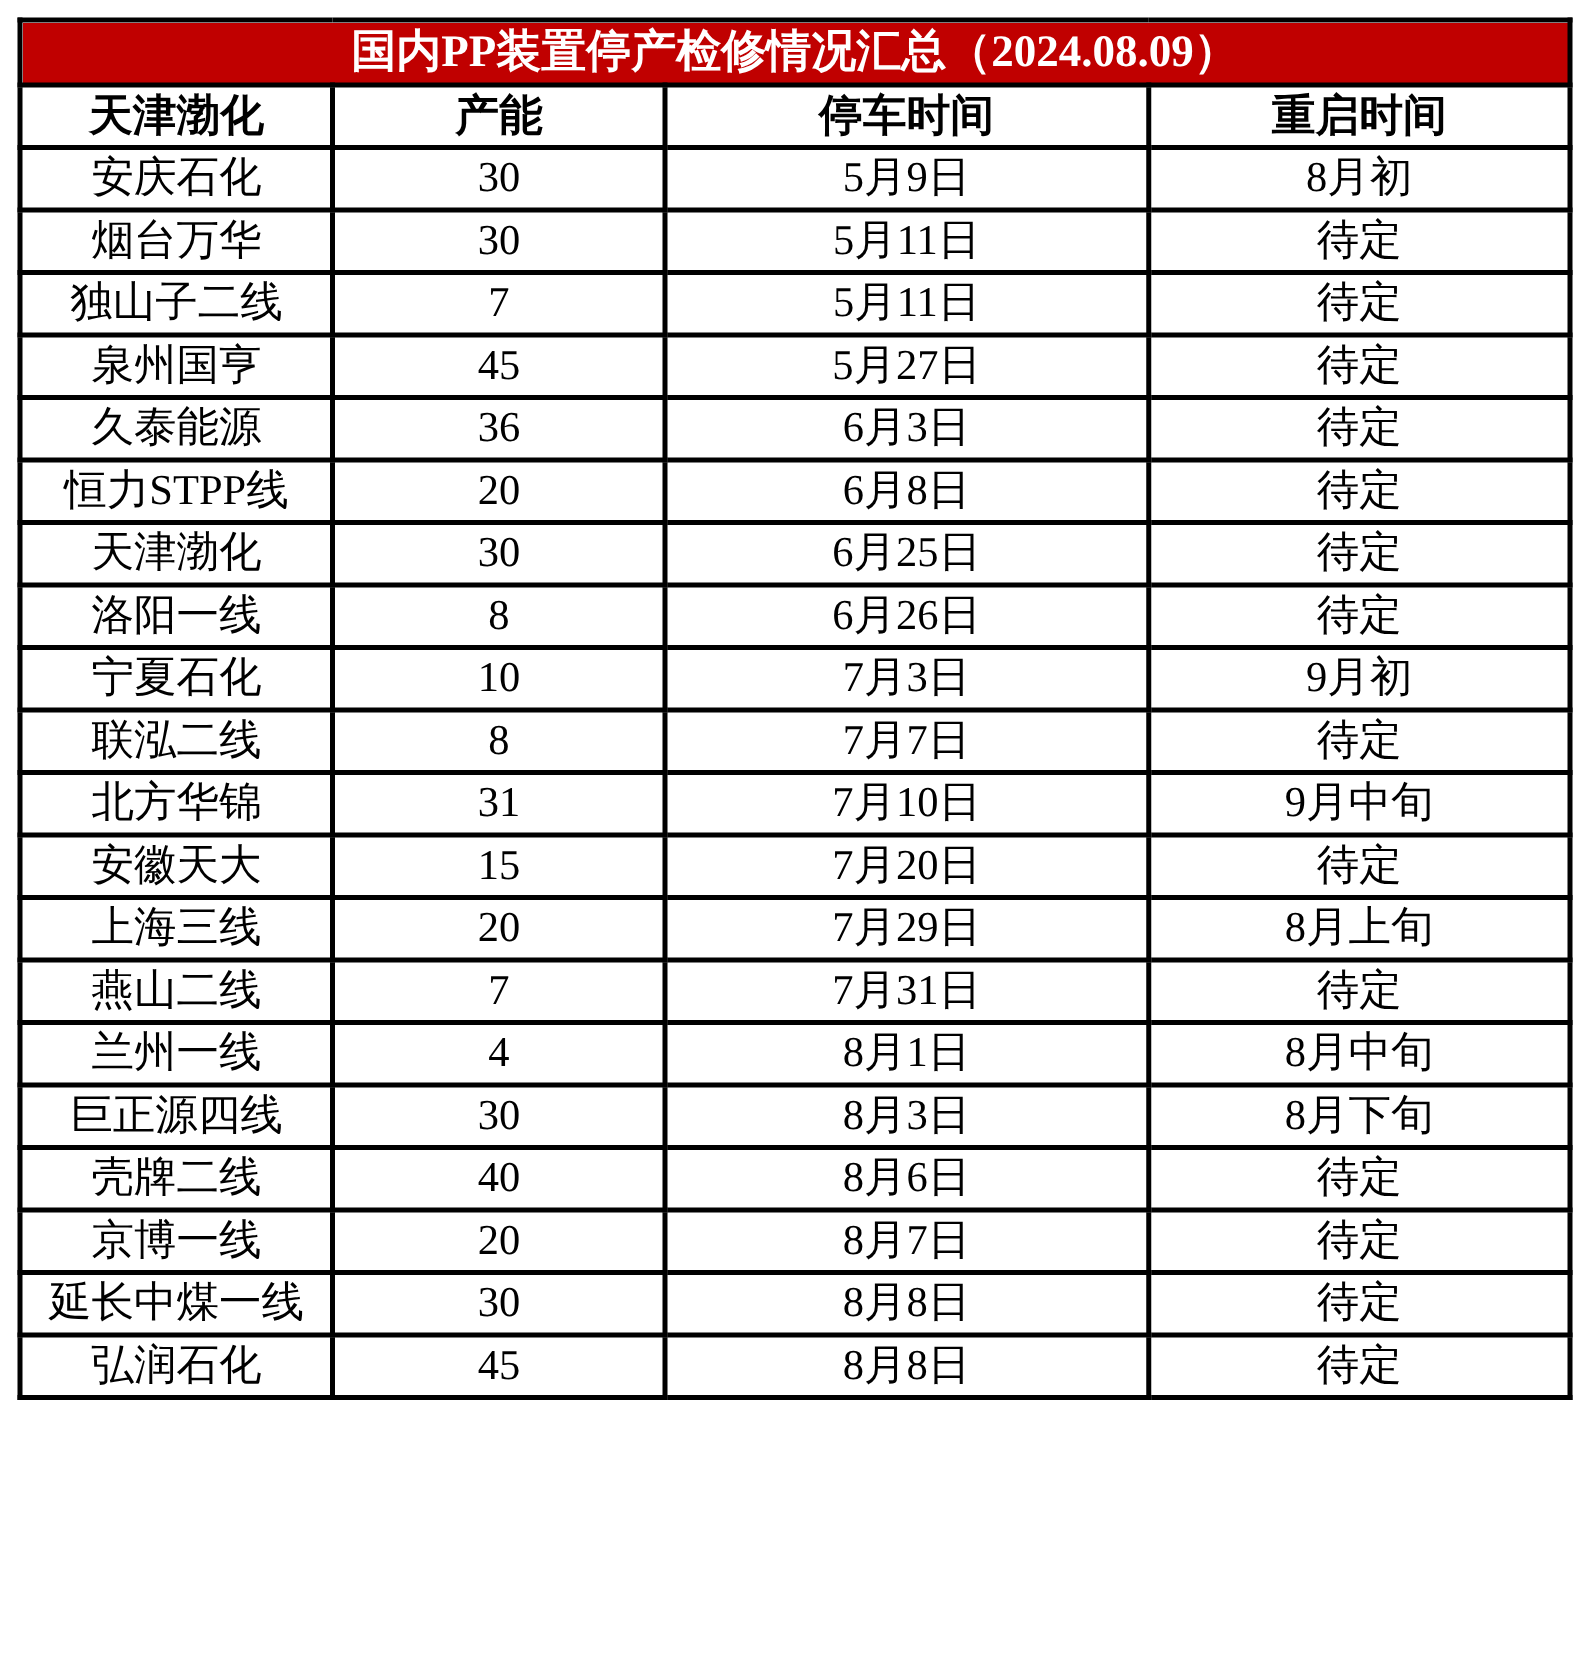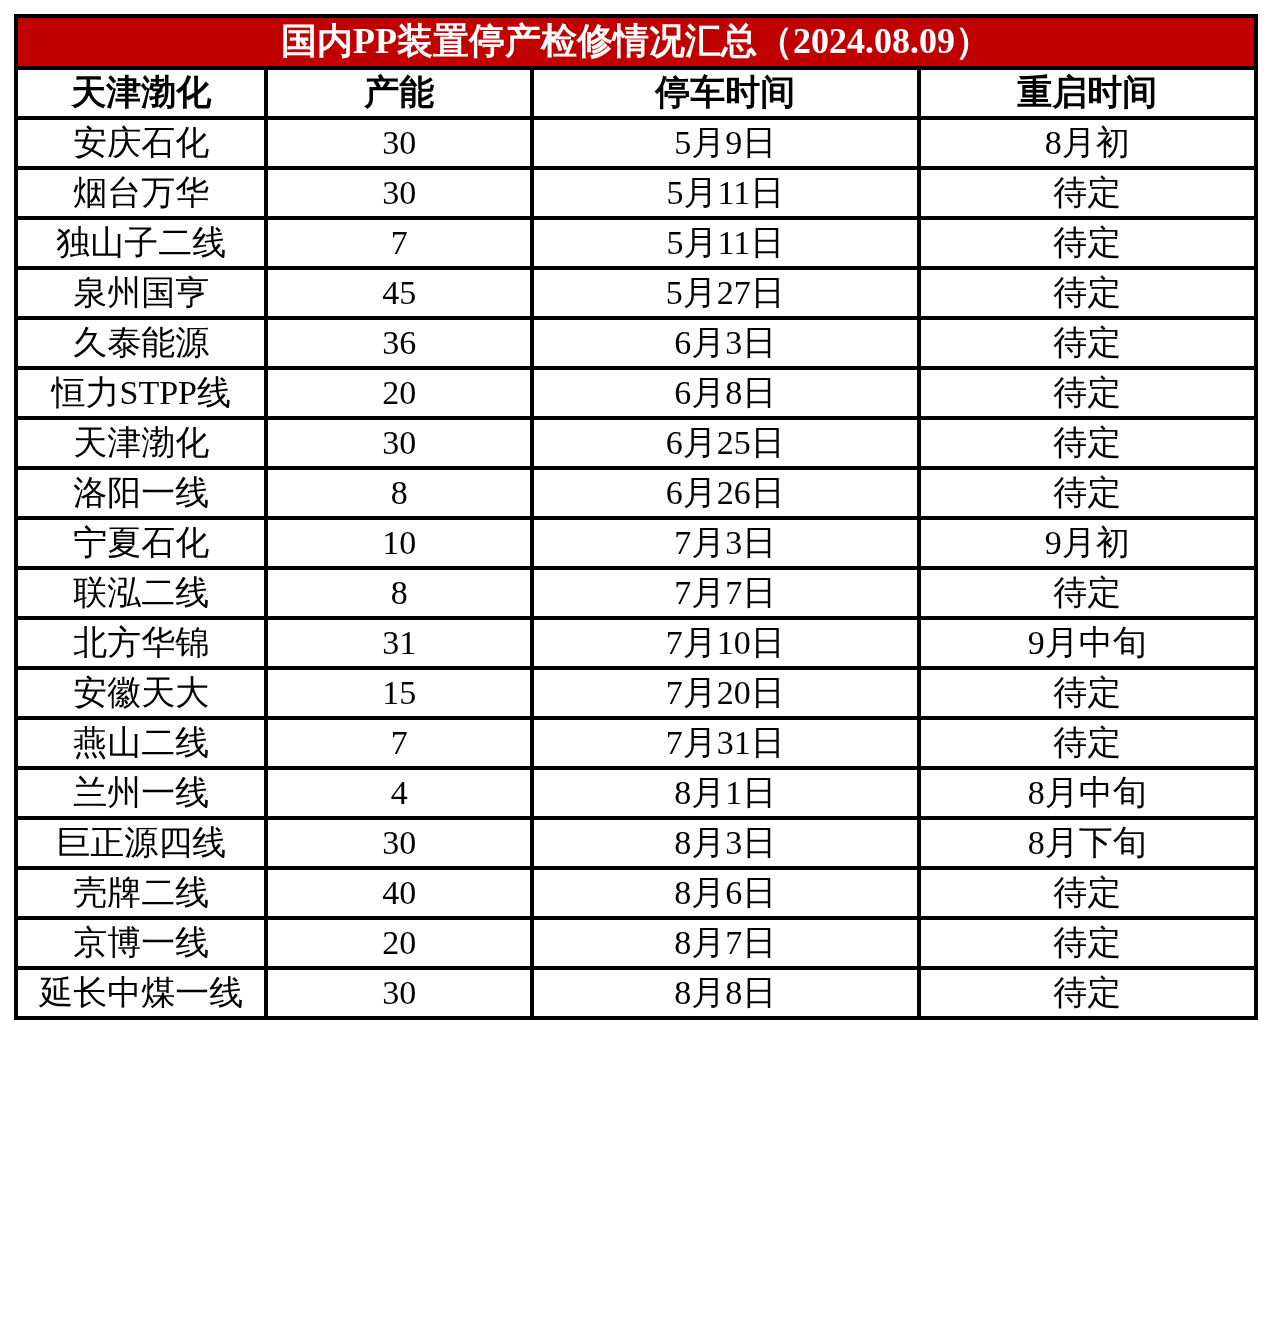--- a/index.html
+++ b/index.html
@@ -134,20 +134,26 @@
         <td>7月10日</td>
         <td>9月中旬</td>
       </tr>
       <tr>
         <td>安徽天大</td>
         <td>15</td>
         <td>7月20日</td>
         <td>待定</td>
       </tr>
       <tr>
+        <td>上海三线</td>
+        <td>20</td>
+        <td>7月29日</td>
+        <td>8月上旬</td>
+      </tr>
+      <tr>
         <td>燕山二线</td>
         <td>7</td>
         <td>7月31日</td>
         <td>待定</td>
       </tr>
       <tr>
         <td>兰州一线</td>
         <td>4</td>
         <td>8月1日</td>
         <td>8月中旬</td>
@@ -169,14 +175,20 @@
         <td>20</td>
         <td>8月7日</td>
         <td>待定</td>
       </tr>
       <tr>
         <td>延长中煤一线</td>
         <td>30</td>
         <td>8月8日</td>
         <td>待定</td>
       </tr>
+      <tr>
+        <td>弘润石化</td>
+        <td>45</td>
+        <td>8月8日</td>
+        <td>待定</td>
+      </tr>
     </tbody>
 </table>
 
 </body></html>

